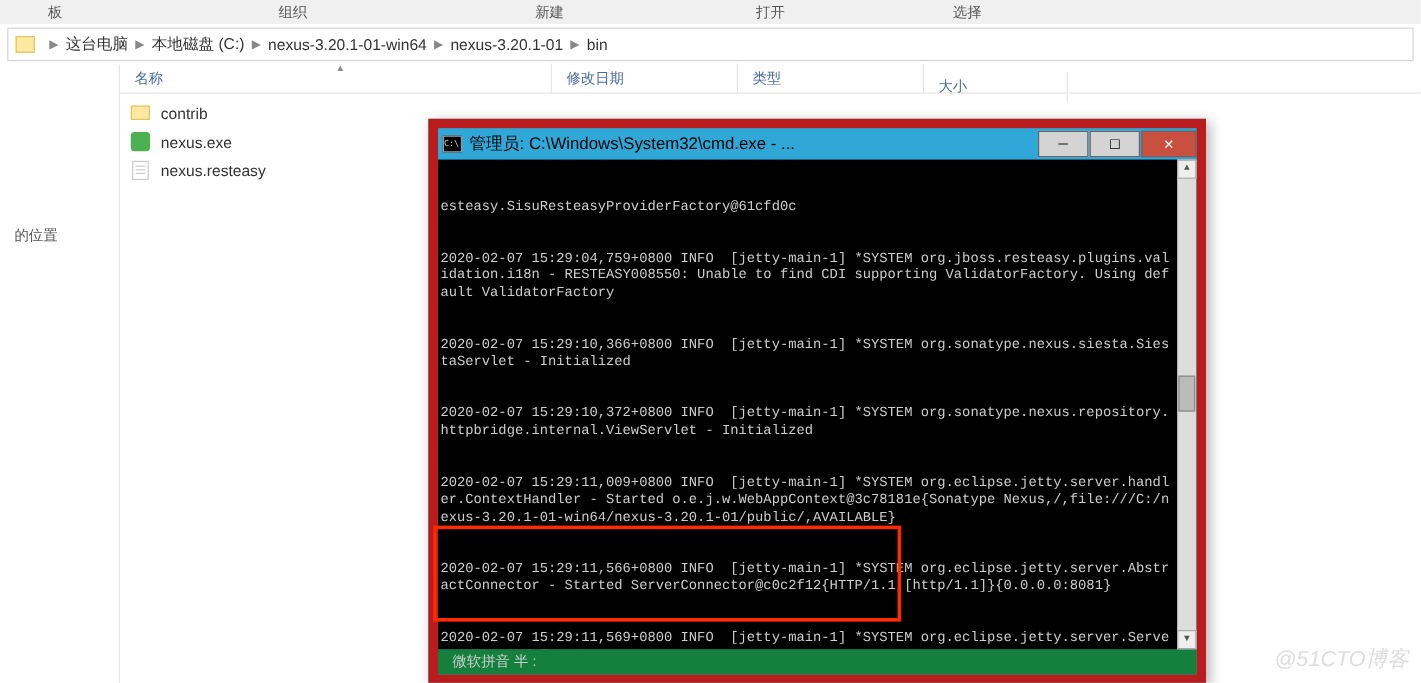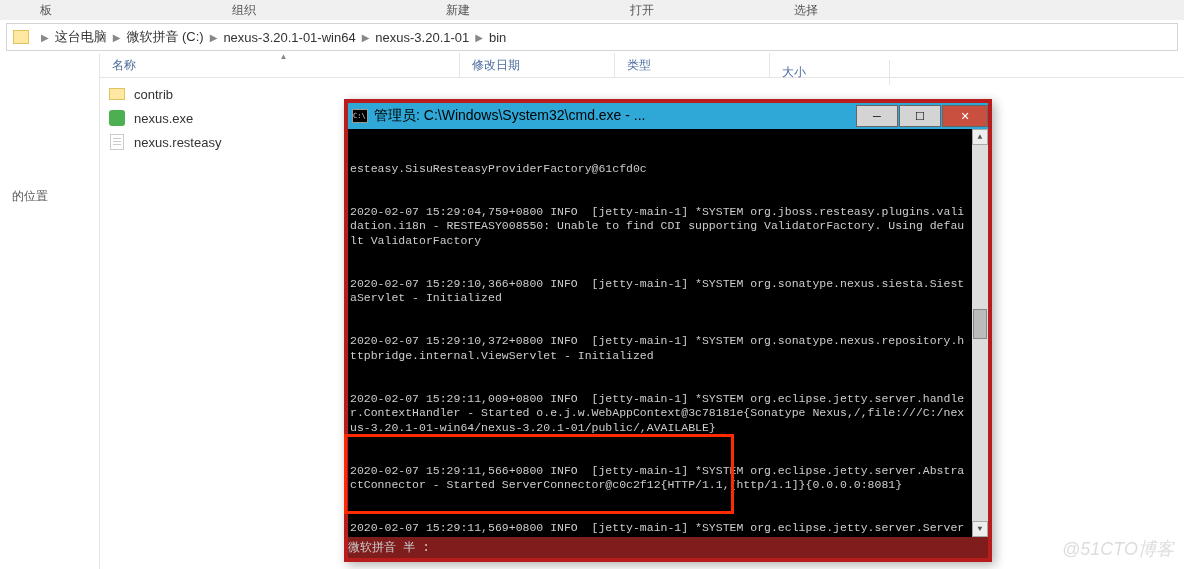--- a/index.html
+++ b/index.html
@@ -33,61 +33,61 @@
 
 .file-list { padding: 4px 0; }
 .file-row { display: flex; align-items: center; padding: 3px 8px; cursor: pointer; font-size: 13px; color: #333; }
 .file-row .ico { width: 18px; height: 18px; margin-right: 8px; display: flex; align-items: center; justify-content: center; }
 .ico-folder { background: #ffe9a2; border: 1px solid #e0c25f; width: 16px; height: 12px; }
 .ico-exe { width: 16px; height: 16px; background: #4caf50; border-radius: 3px; }
 .ico-txt { width: 14px; height: 16px; background: #fff; border: 1px solid #ccc; position: relative; }
 .ico-txt::after { content: ""; position: absolute; top: 3px; left: 2px; right: 2px; height: 1px; background: #ccc; box-shadow: 0 3px 0 #ccc, 0 6px 0 #ccc; }
 
 
-.console-window { position: absolute; left: 344px; top: 99px; width: 648px; border: 4px solid #b91c1c; background: #2fa8d8; box-shadow: 3px 3px 10px rgba(0,0,0,0.3); }
+.console-window { position: absolute; left: 357px; top: 99px; width: 648px; border: 8px solid #b91c1c; background: #2fa8d8; box-shadow: 3px 3px 10px rgba(0,0,0,0.3); }
 .console-title { height: 26px; display: flex; align-items: center; background: #2fa8d8; }
 .console-title .cmd-ico { width: 16px; height: 14px; background: #000; border: 1px solid #999; margin: 0 6px 0 4px; display: flex; align-items: center; }
 .console-title .cmd-ico::after { content: "C:\\"; color: #ccc; font-size: 7px; font-family: monospace; }
 .console-title .title-text { flex: 1; color: #000; font-size: 14px; white-space: nowrap; overflow: hidden; }
 .win-btns { display: flex; }
 .win-btn { width: 42px; height: 22px; display: flex; align-items: center; justify-content: center; font-family: "Segoe UI Symbol", Arial; font-size: 11px; border: 1px solid #666; background: #ccc; margin-left: 1px; cursor: pointer; }
 .win-btn.min { background: #d4d4d4; }
 .win-btn.max { background: #d4d4d4; }
 .win-btn.close { background: #c94f3f; color: #fff; width: 46px; }
 
 .console-body { background: #000; color: #ccc; font-family: "Consolas", "Courier New", monospace; font-size: 11.5px; line-height: 1.25; position: relative; height: 408px; display: flex; }
 .console-text { flex: 1; padding: 4px 2px; white-space: pre-wrap; word-break: break-all; overflow: hidden; }
 .console-text .line { display: block; }
 .scrollbar { width: 16px; background: #ddd; position: relative; }
 .scroll-arrow { height: 16px; background: #eee; border: 1px solid #aaa; display: flex; align-items: center; justify-content: center; font-size: 8px; color: #555; cursor: pointer; }
 .scroll-thumb { position: absolute; left: 1px; right: 1px; top: 180px; height: 30px; background: #bbb; border: 1px solid #888; }
 
 .highlight-box { position: absolute; border: 3px solid #ff2a00; pointer-events: none; }
 
-.ime-bar { background: #7f1d1d; color: #ccc; font-family: Liberation Mono, monospace; font-size: 12px; padding: 2px 0; }
+.ime-bar { background: #15803d; color: #ccc; font-family: Liberation Sans, sans-serif; font-size: 12px; padding: 2px 12px; }
 
 .watermark { position: absolute; right: 10px; bottom: 8px; color: #ddd; font-size: 18px; font-style: italic; }
 </style>
 </head>
 <body>
 
 <div class="ribbon-tabs">
   <span class="g0">板</span>
   <span class="g1">组织</span>
   <span class="g2">新建</span>
   <span class="g3">打开</span>
   <span class="g4">选择</span>
 </div>
 
 <div class="breadcrumb">
   <div class="folder-ico"></div>
   <span class="sep">▶</span>
   <span class="crumb">这台电脑</span>
   <span class="sep">▶</span>
-  <span class="crumb">微软拼音 (C:)</span>
+  <span class="crumb">本地磁盘 (C:)</span>
   <span class="sep">▶</span>
   <span class="crumb">nexus-3.20.1-01-win64</span>
   <span class="sep">▶</span>
   <span class="crumb">nexus-3.20.1-01</span>
   <span class="sep">▶</span>
   <span class="crumb">bin</span>
 </div>
 
 <div class="main-area">
 

